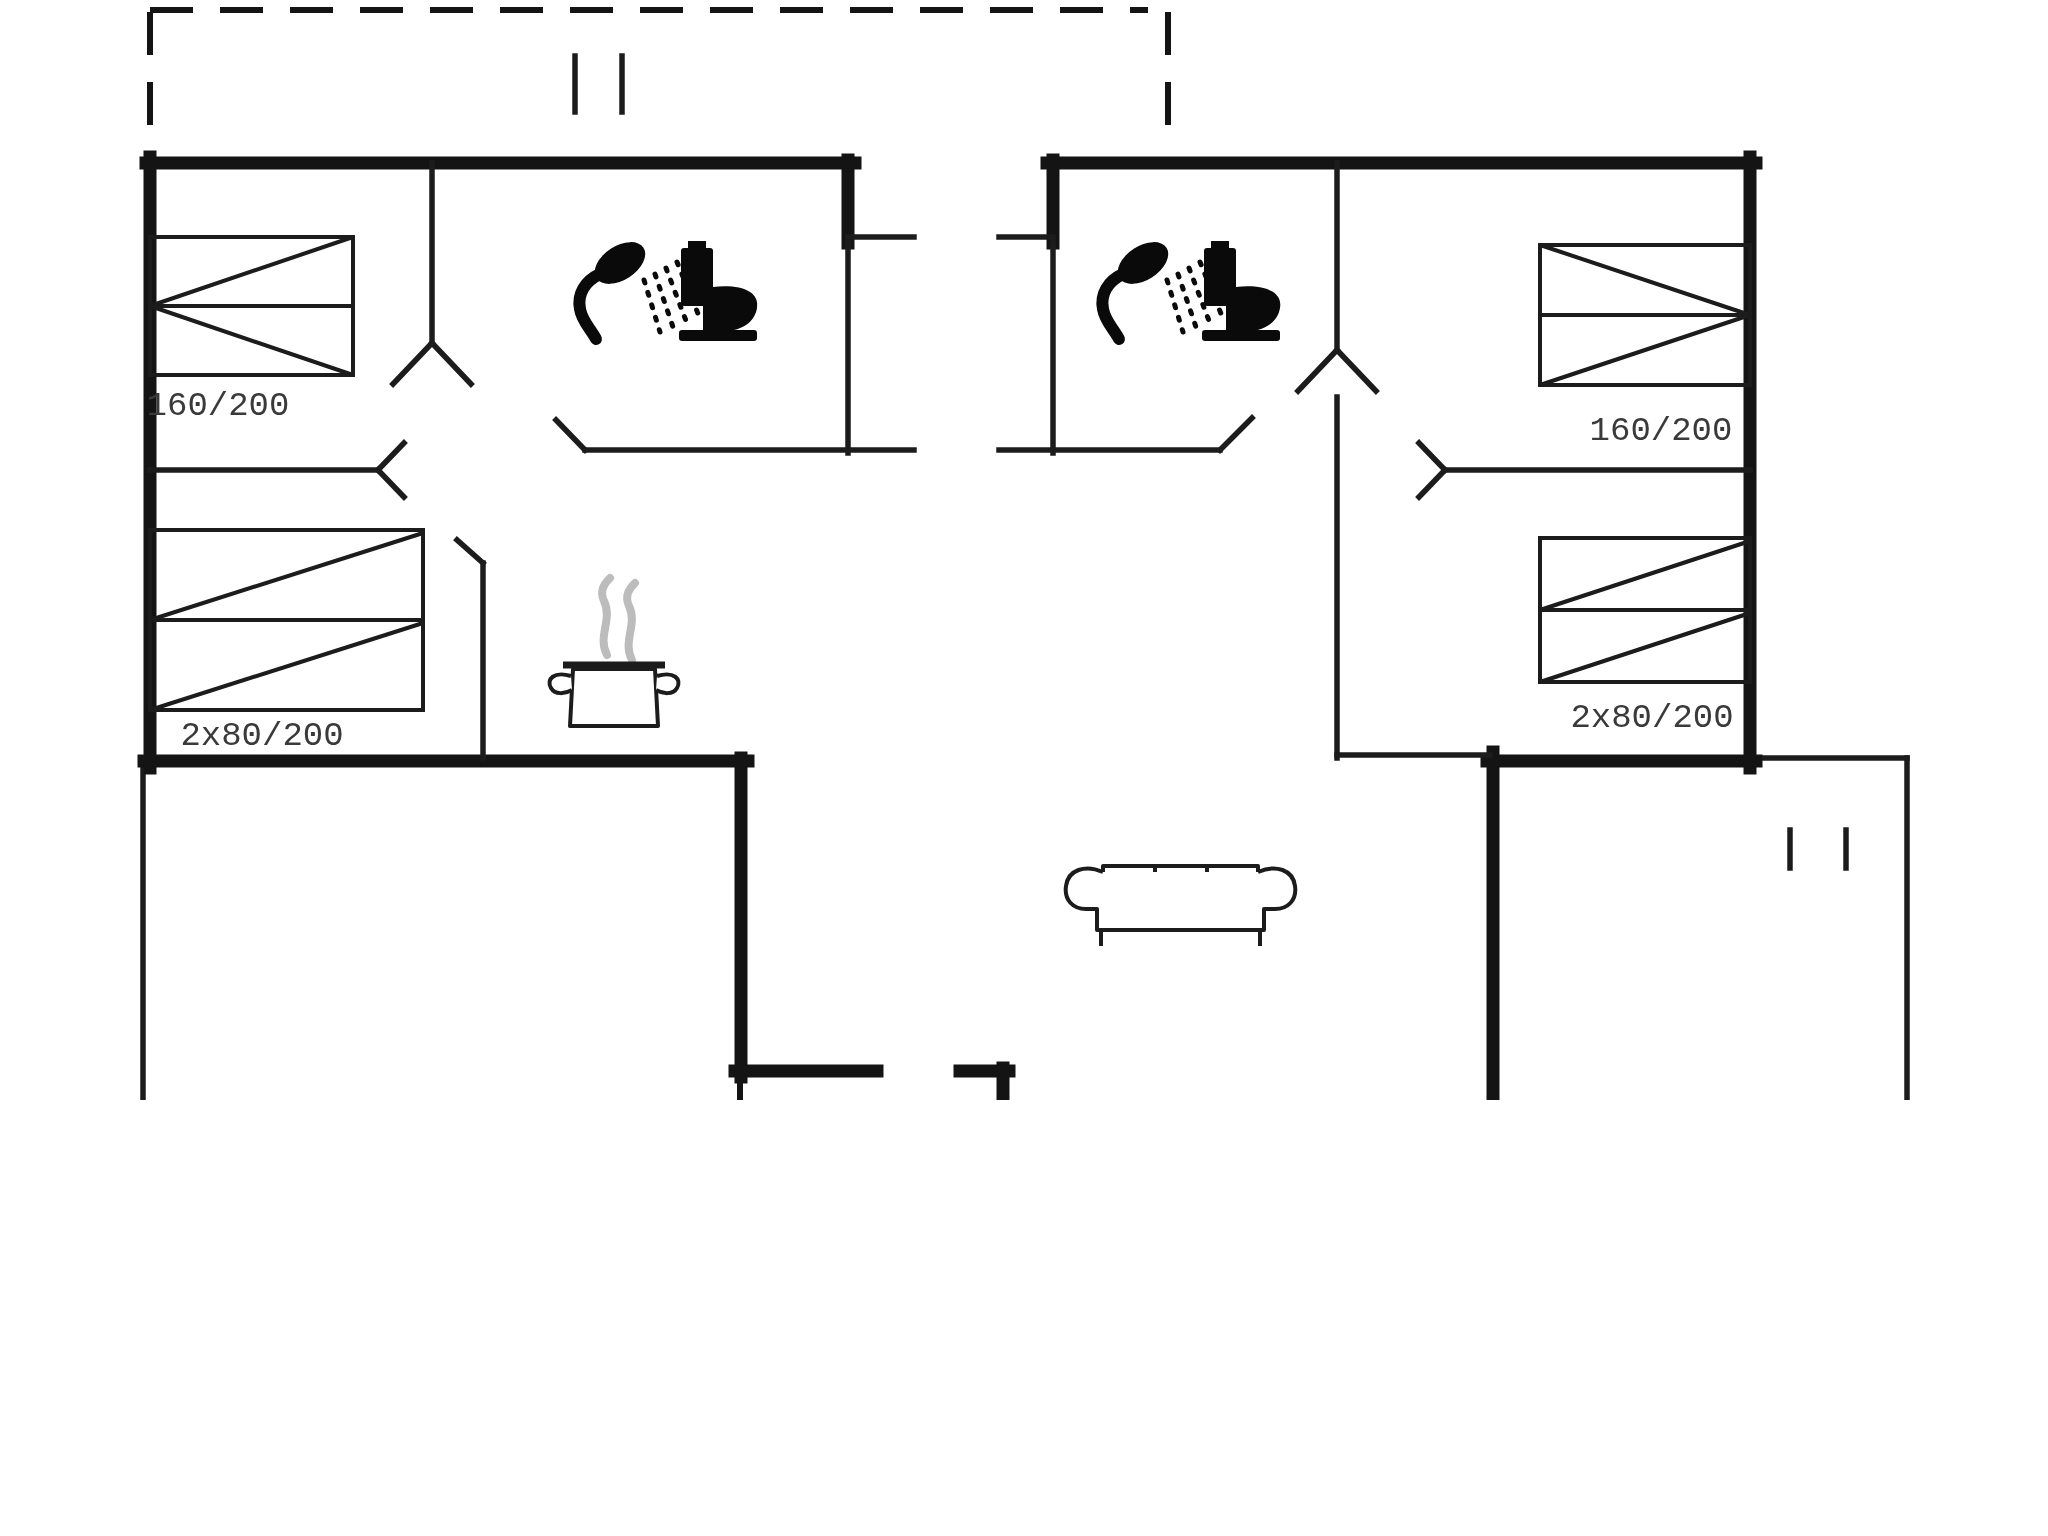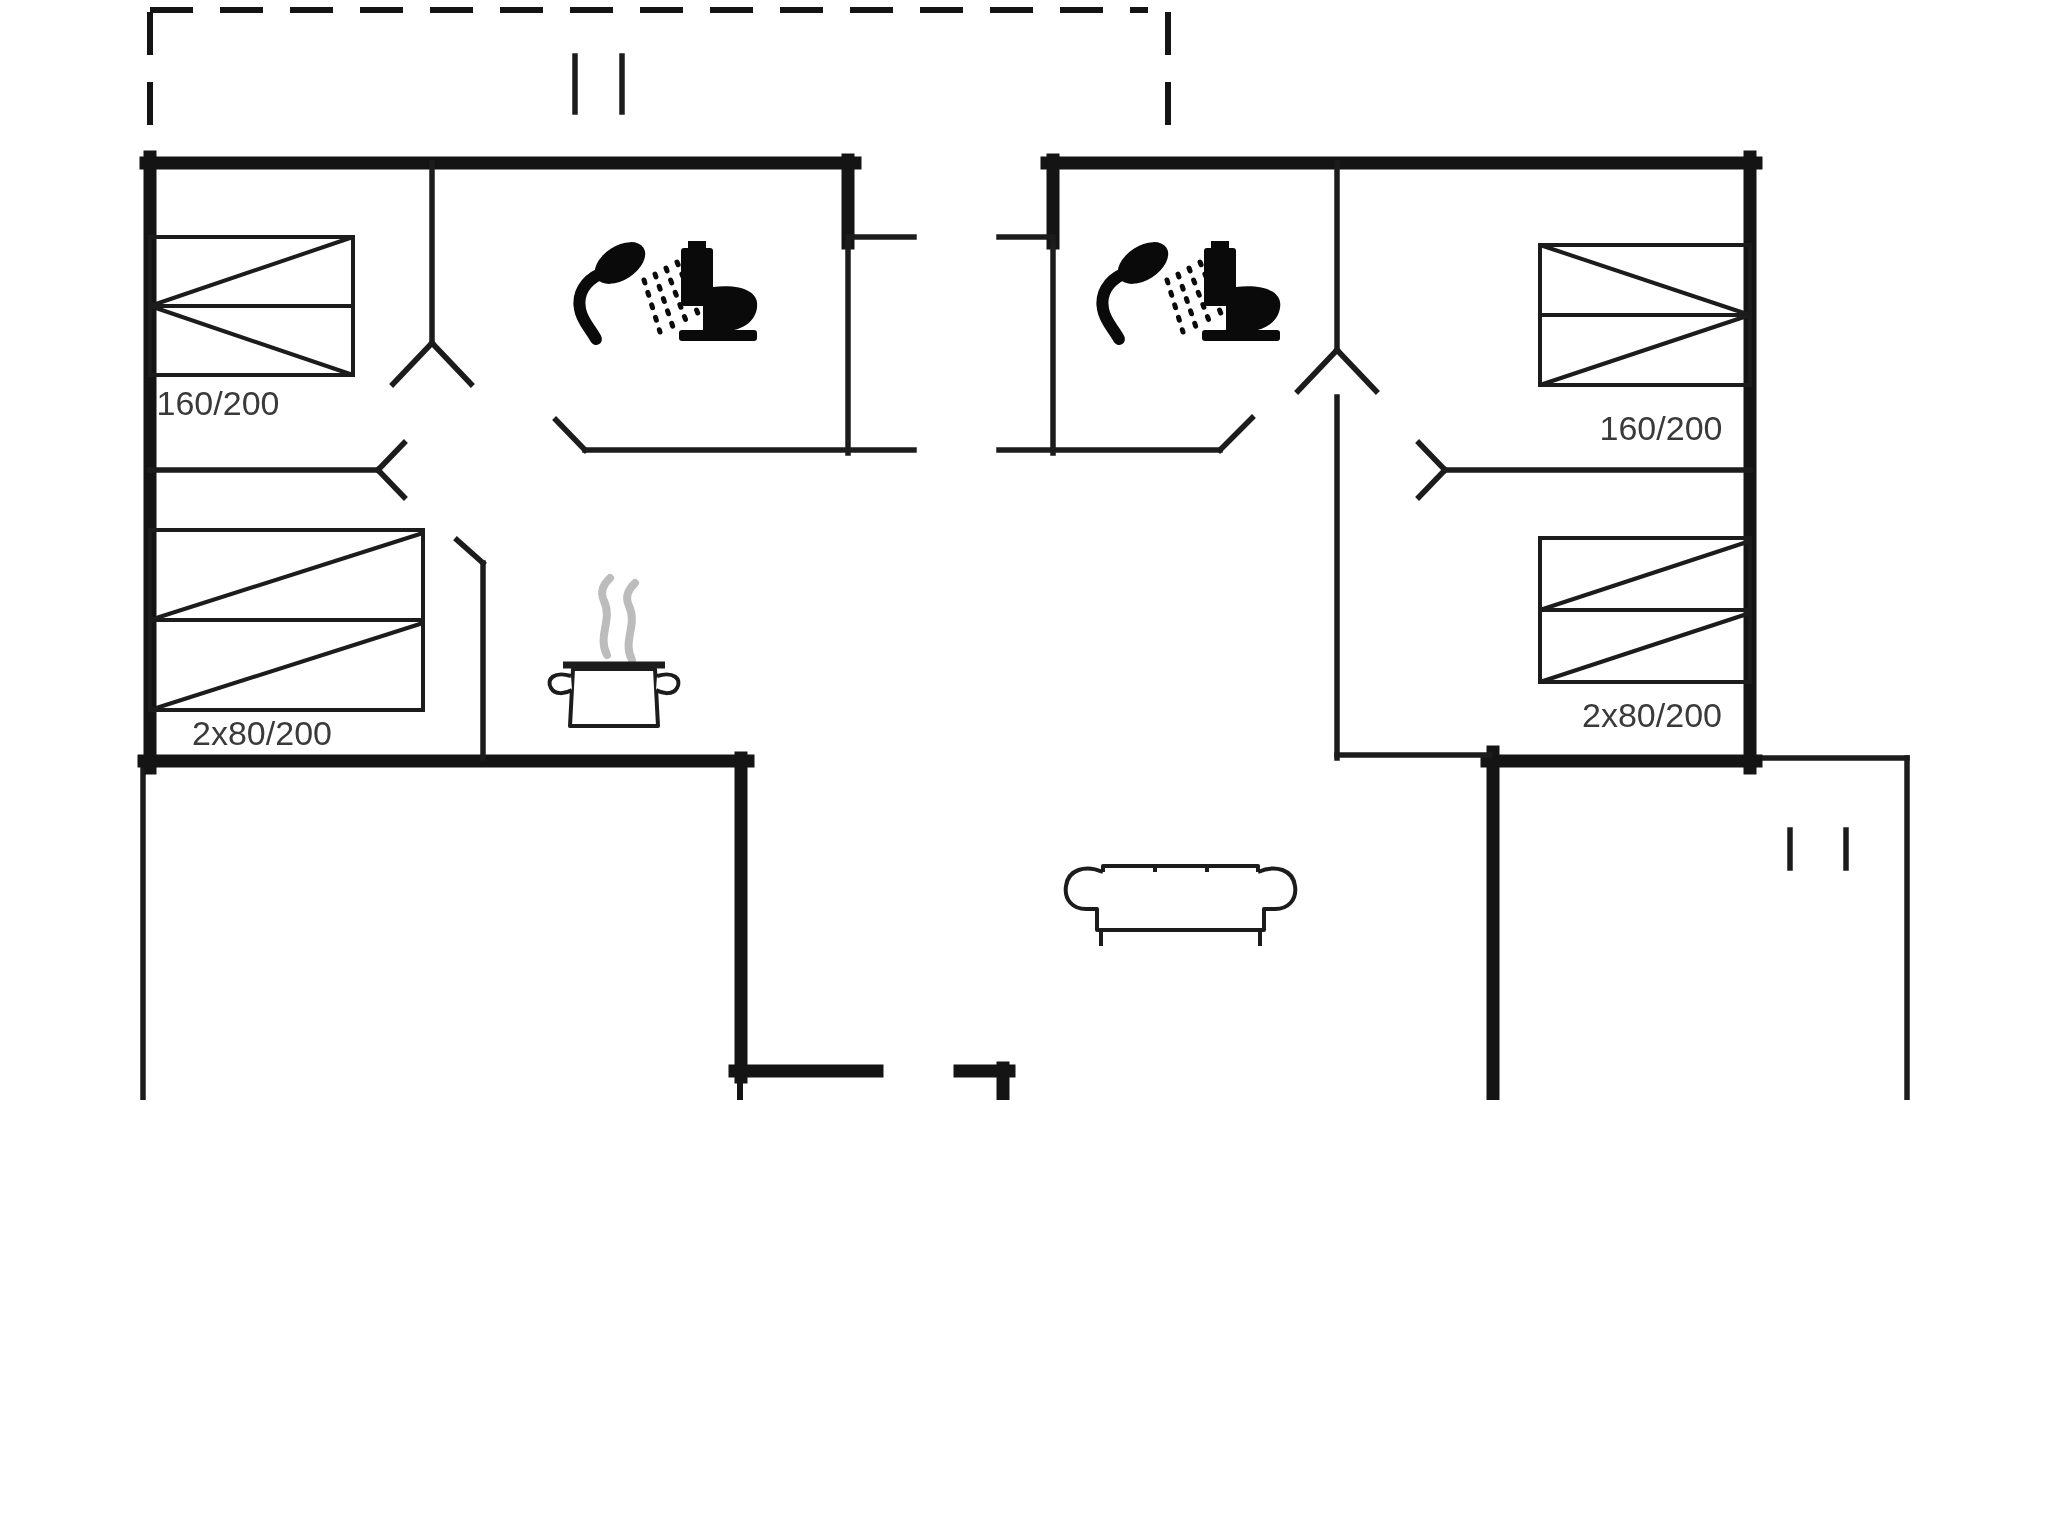--- a/index.html
+++ b/index.html
@@ -1,17 +1,17 @@
 <!DOCTYPE html>
 <html><head>
 <meta charset="utf-8">
 <style>
   html,body{margin:0;padding:0;background:#ffffff;}
   .stage{position:relative;width:2048px;height:1100px;background:#fff;overflow:hidden;
-         font-family:Liberation Sans, sans-serif;}
+         font-family:Liberation Mono, monospace;}
   svg{display:block}
   .w{stroke:#141414;stroke-width:13;fill:none;stroke-linecap:square}
   .i{stroke:#1c1c1c;stroke-width:5.5;fill:none;stroke-linecap:square}
   .d{stroke:#141414;stroke-width:6;fill:none;stroke-dasharray:43 27;stroke-linecap:butt}
   .b{stroke:#1c1c1c;stroke-width:4;fill:none;stroke-linejoin:miter}
   .f{stroke:#1c1c1c;stroke-width:4;fill:#ffffff;stroke-linejoin:round}
   .blk{fill:#0a0a0a;stroke:none}
   .steam{stroke:#bcbcbc;stroke-width:8;fill:none;stroke-linecap:round}
   .dots{stroke:#0a0a0a;stroke-width:5;fill:none;stroke-dasharray:3 10;stroke-linecap:round}
   .lbl{font-size:34px;fill:#3a3a3a;text-anchor:middle}

